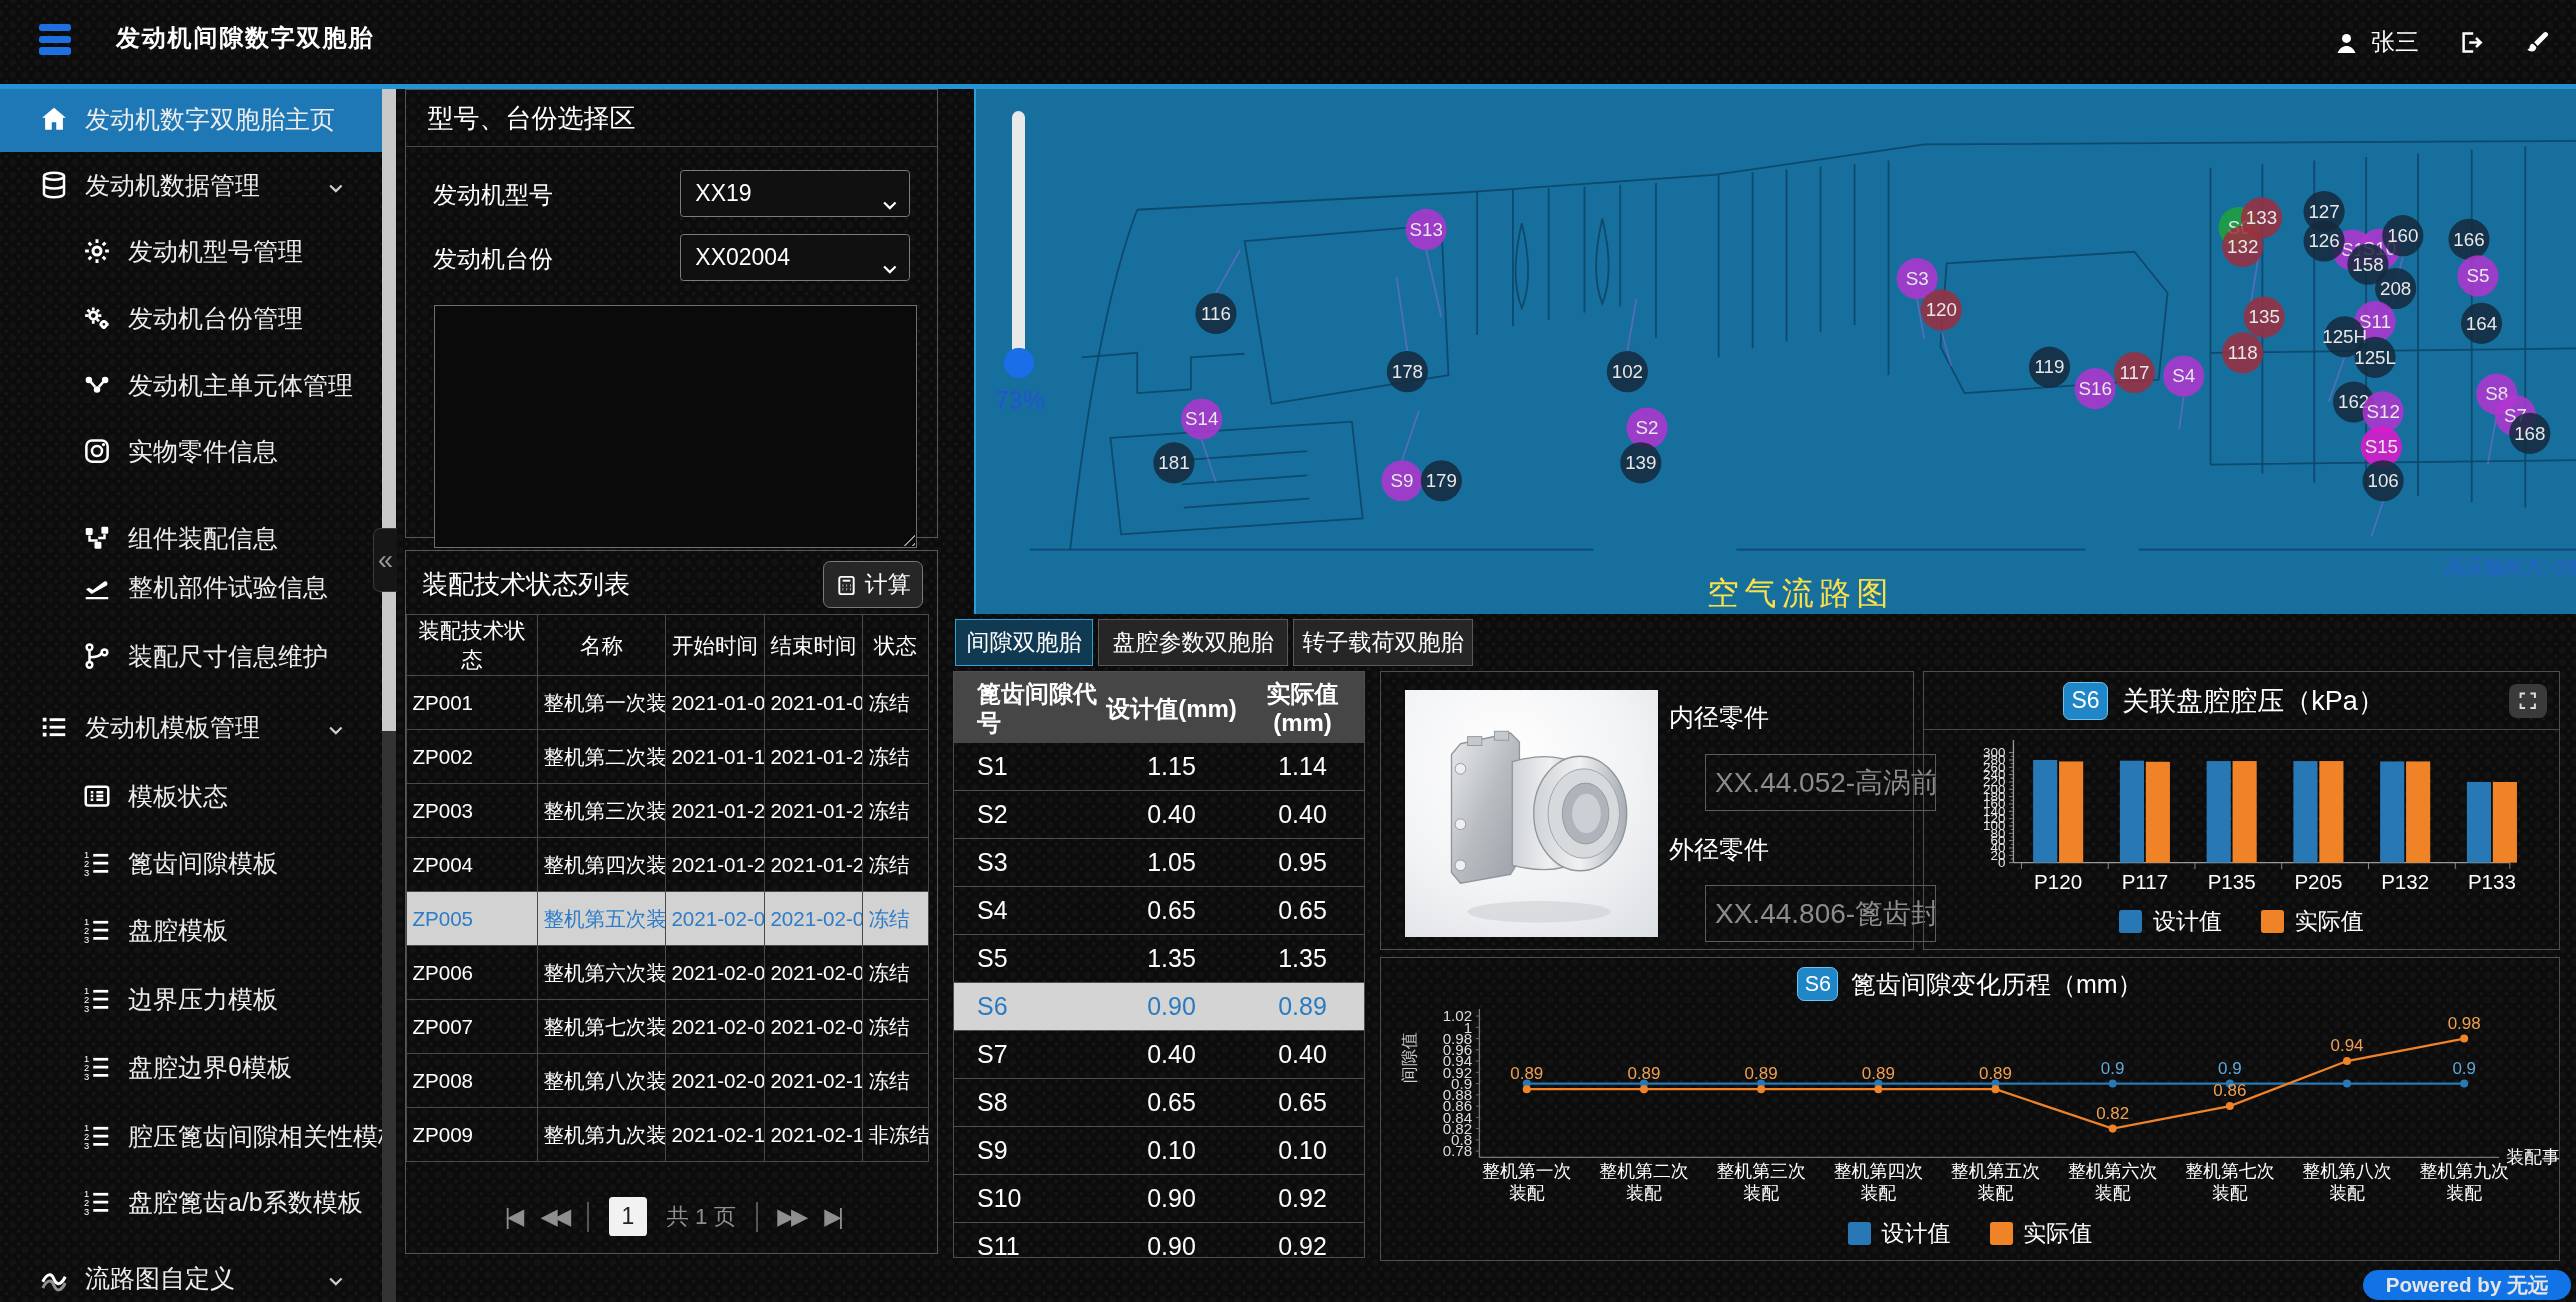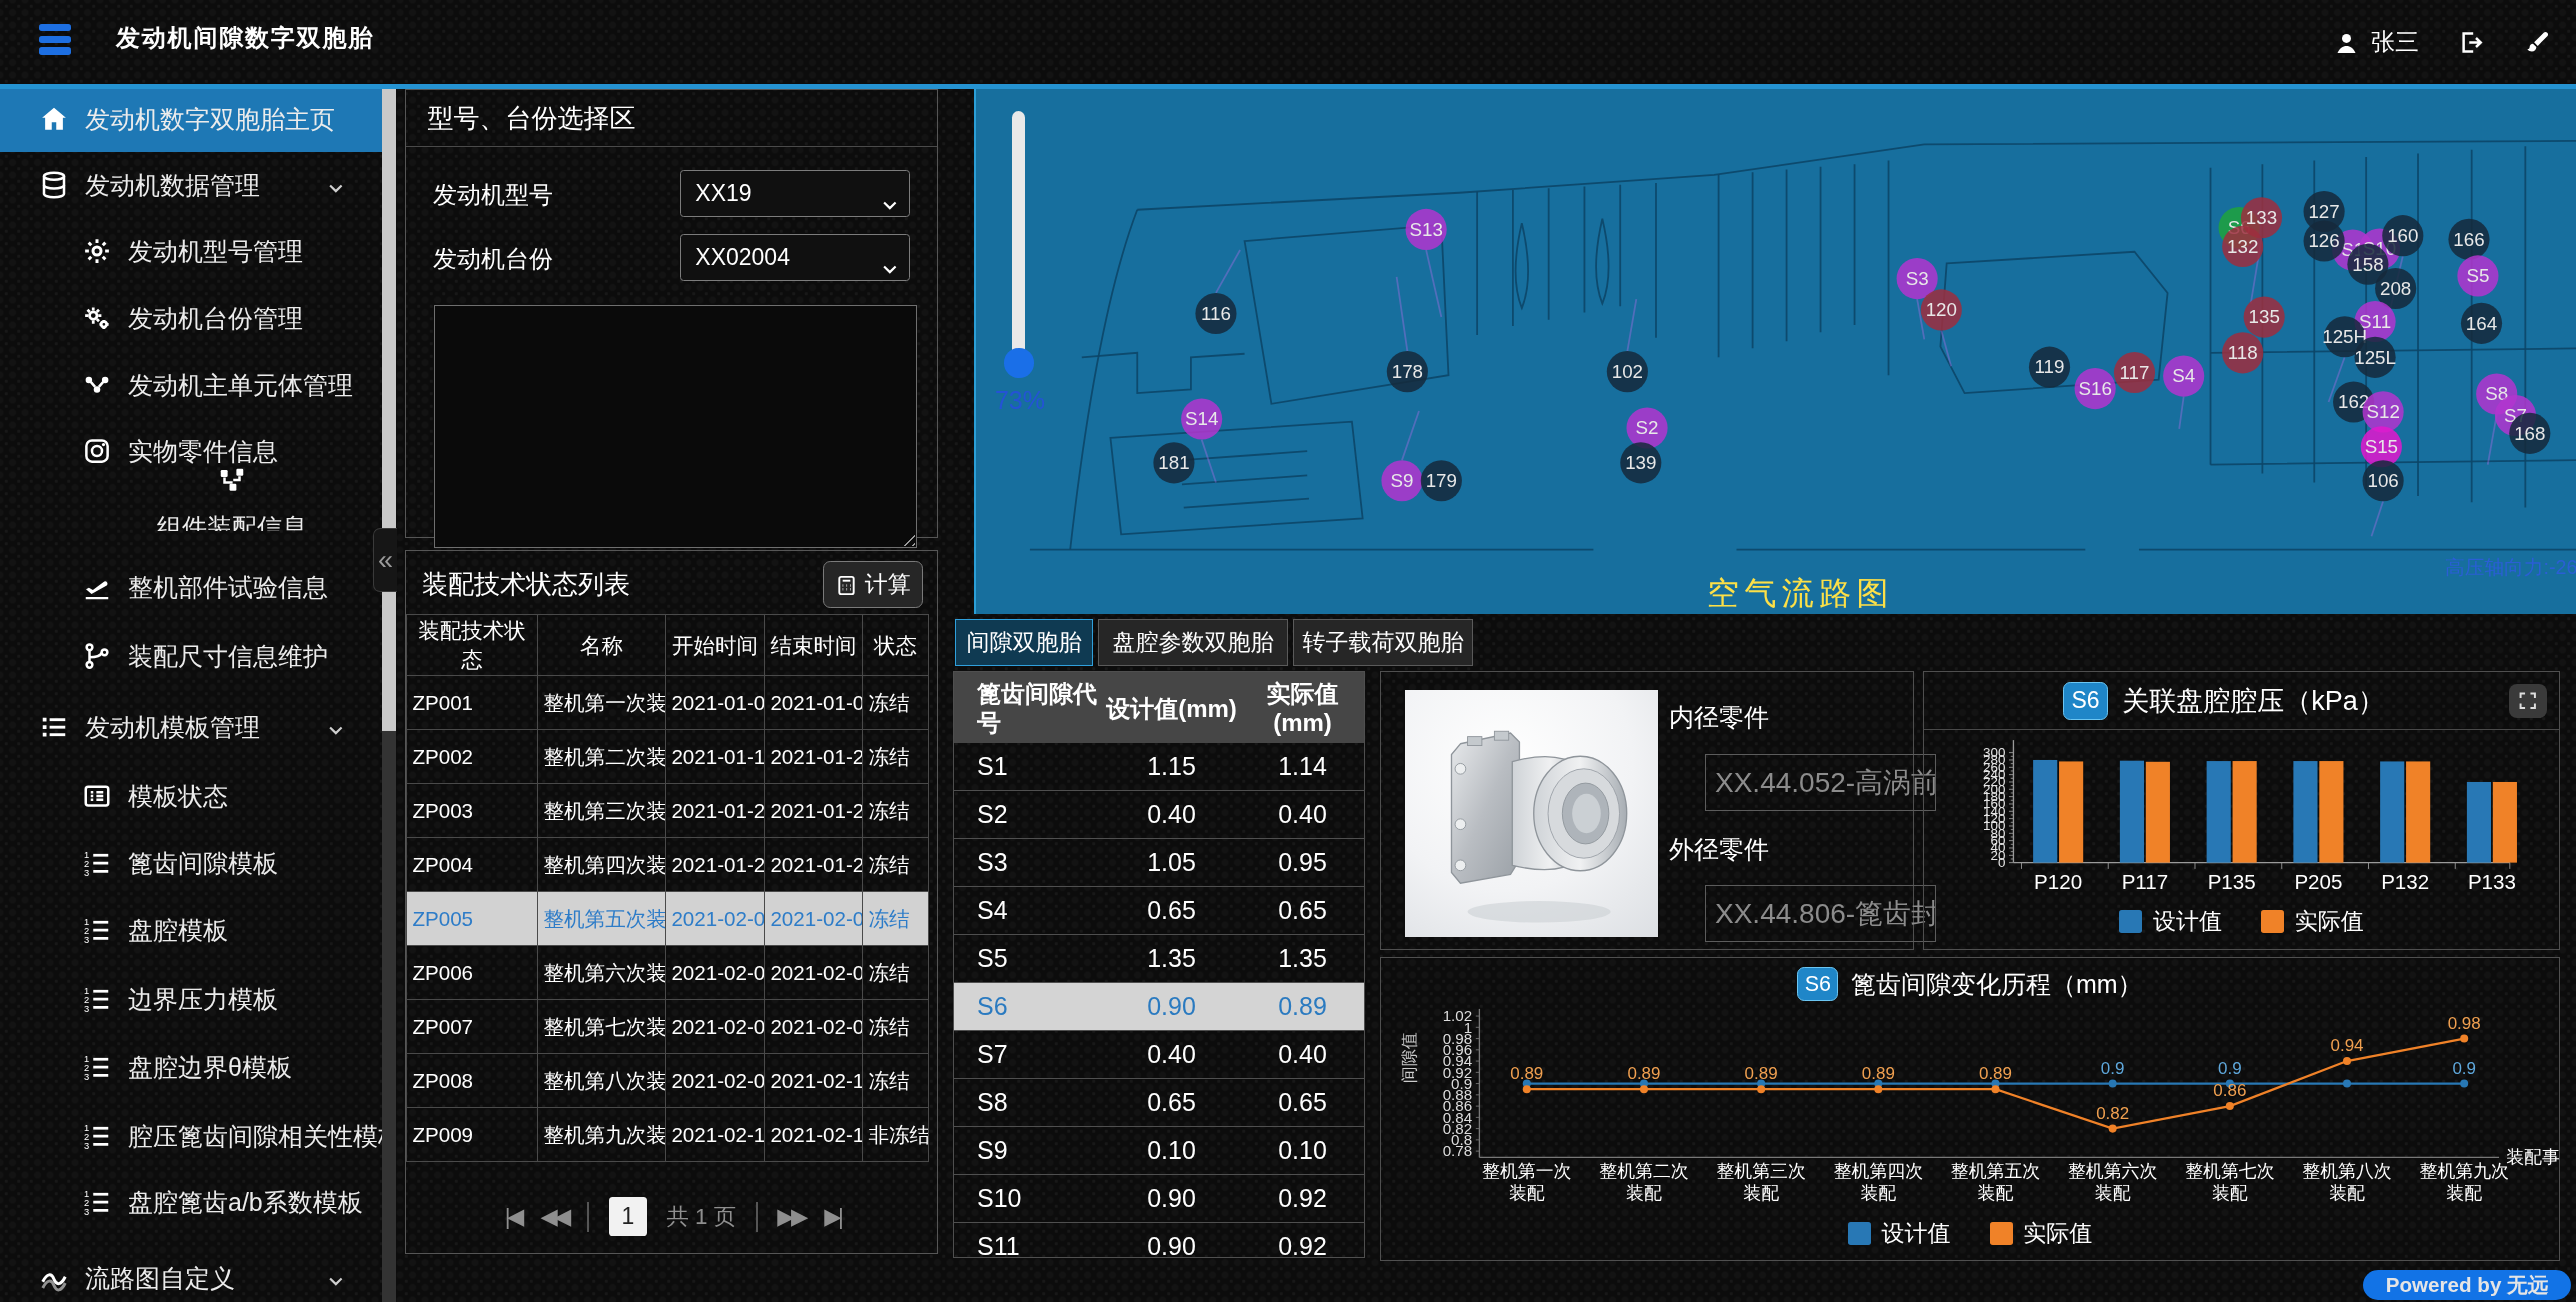--- a/index.html
+++ b/index.html
@@ -216,21 +216,21 @@
         <span>发动机主单元体管理</span>
       </div>
       <div class="sb-item lv2" style="top: 329px;">
         <span class="sbicon"><svg viewBox="0 0 24 24" fill="none" stroke="currentColor" stroke-width="2">
             <rect x="3.5" y="3.5" width="17" height="17" rx="4.5"></rect>
             <circle cx="12" cy="12" r="4"></circle>
             <circle cx="17.2" cy="6.8" r="1.3" fill="currentColor" stroke="none"></circle>
           </svg></span>
         <span>实物零件信息</span>
       </div>
-      <div class="sb-item lv2" style="top: 376px; flex-direction: column;">
+      <div class="sb-item lv2" style="top: 416px;">
         <span class="sbicon"><svg viewBox="0 0 24 24" fill="currentColor">
             <rect x="3" y="4" width="5.5" height="5.5" rx="1"></rect>
             <rect x="15.5" y="3" width="5.5" height="5.5" rx="1"></rect>
             <rect x="10" y="15" width="5.5" height="5.5" rx="1"></rect>
             <path d="M6 10v4h6.5M18 9v3h-5" stroke="currentColor" stroke-width="2" fill="none"></path>
           </svg></span>
         <span>组件装配信息</span>
       </div>
       <div class="sb-item lv2" style="top: 465px;">
         <span class="sbicon"><svg viewBox="0 0 24 24" fill="currentColor">

